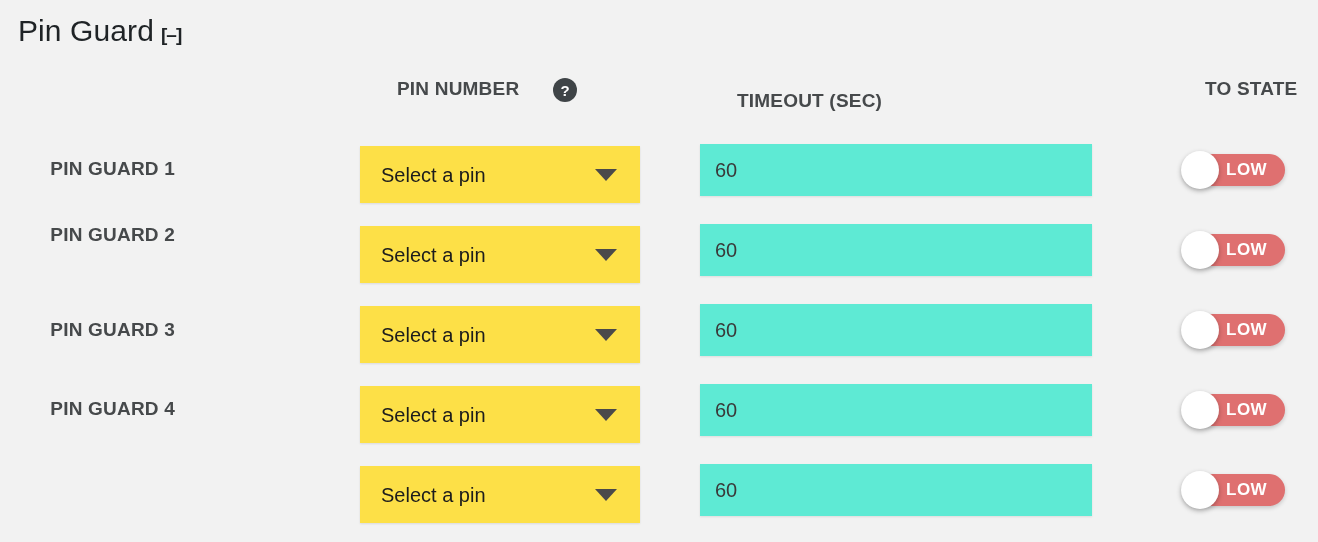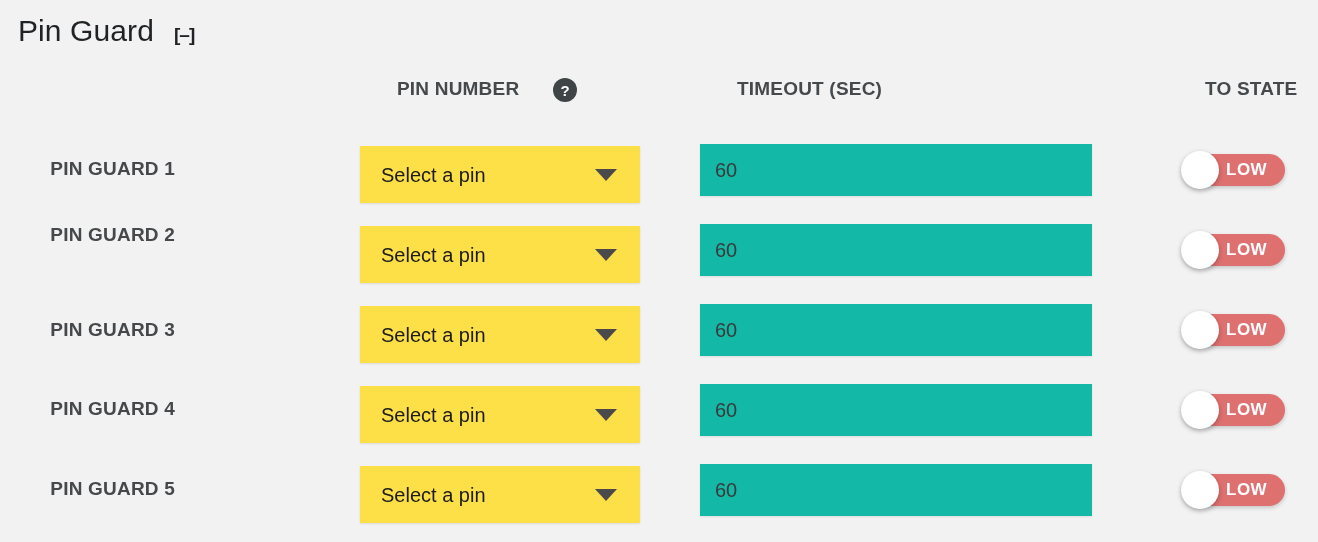--- a/index.html
+++ b/index.html
@@ -20,21 +20,21 @@
     position: absolute;
     left: 18px;
     top: 14px;
     font-size: 30px;
     font-weight: 400;
     color: #1f2326;
     letter-spacing: 0.1px;
     white-space: nowrap;
     display: flex;
     align-items: baseline;
-    gap: 20px;
+    gap: 7px;
   }
   .collapse-toggle {
     font-size: 19px;
     font-weight: 700;
     color: #1f2326;
     cursor: pointer;
     letter-spacing: -1px;
   }
 
   
@@ -49,21 +49,21 @@
     position: absolute;
     font-size: 19px;
     font-weight: 700;
     color: #46494b;
     letter-spacing: 0.2px;
     white-space: nowrap;
     font-stretch: condensed;
     margin-left: 28px;
   }
   .hdr-pin      { left: 369px; top: 0; }
-  .hdr-timeout  { left: 709px; top: 0; }
+  .hdr-timeout  { left: 709px; top: 12px; }
   .hdr-tostate  { left: 1177px; top: 0; }
 
   .help-icon {
     position: absolute;
     left: 553px;
     top: 78px;
     width: 24px;
     height: 24px;
     border-radius: 50%;
     background: #3f4447;
@@ -130,21 +130,21 @@
     border-right: 11px solid transparent;
     border-top: 12px solid #4a4a4a;
   }
 
   
   .timeout-input {
     position: absolute;
     left: 700px;
     width: 392px;
     height: 52px;
-    background: #14b8a6;
+    background: #5eead4;
     box-shadow: 0 1px 2px rgba(0,0,0,0.09);
     box-sizing: border-box;
     cursor: text;
   }
   .timeout-input .val {
     position: absolute;
     left: 15px;
     top: 50%;
     transform: translateY(-50%);
     font-size: 20px;
@@ -256,21 +256,20 @@
       </div>
       <div class="timeout-input" style="top:3px">
         <span class="val">60</span>
       </div>
       <div class="state-toggle" style="top:13px">
         <span class="knob"></span>
         <span class="toggle-label">LOW</span>
       </div>
     </div>
     <div class="row" style="top: 461px;">
-      <div class="row-label" style="top:17px">PIN GUARD 5</div>
       <div class="pin-select" style="top:5px">
         <span class="sel-text">Select a pin</span>
         <span class="caret"></span>
       </div>
       <div class="timeout-input" style="top:3px">
         <span class="val">60</span>
       </div>
       <div class="state-toggle" style="top:13px">
         <span class="knob"></span>
         <span class="toggle-label">LOW</span>

